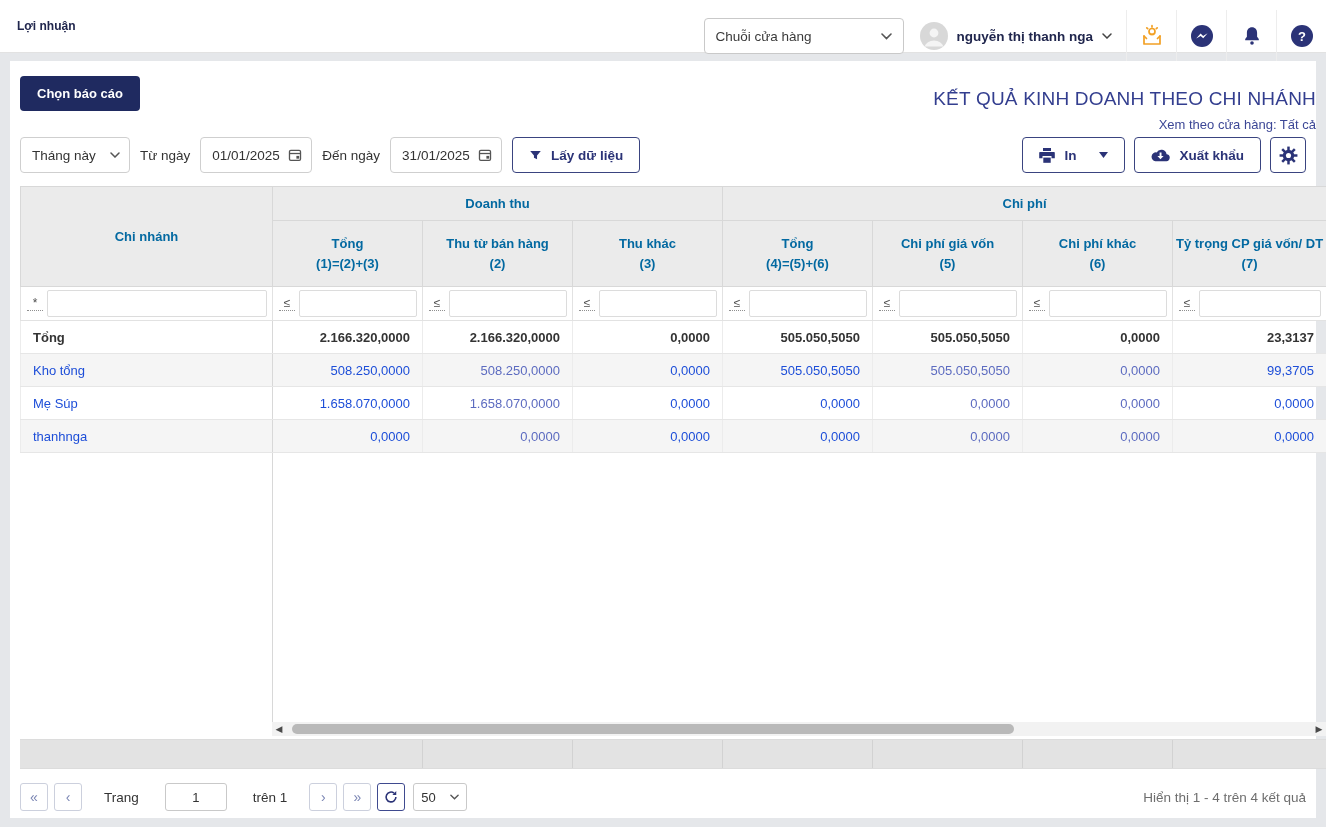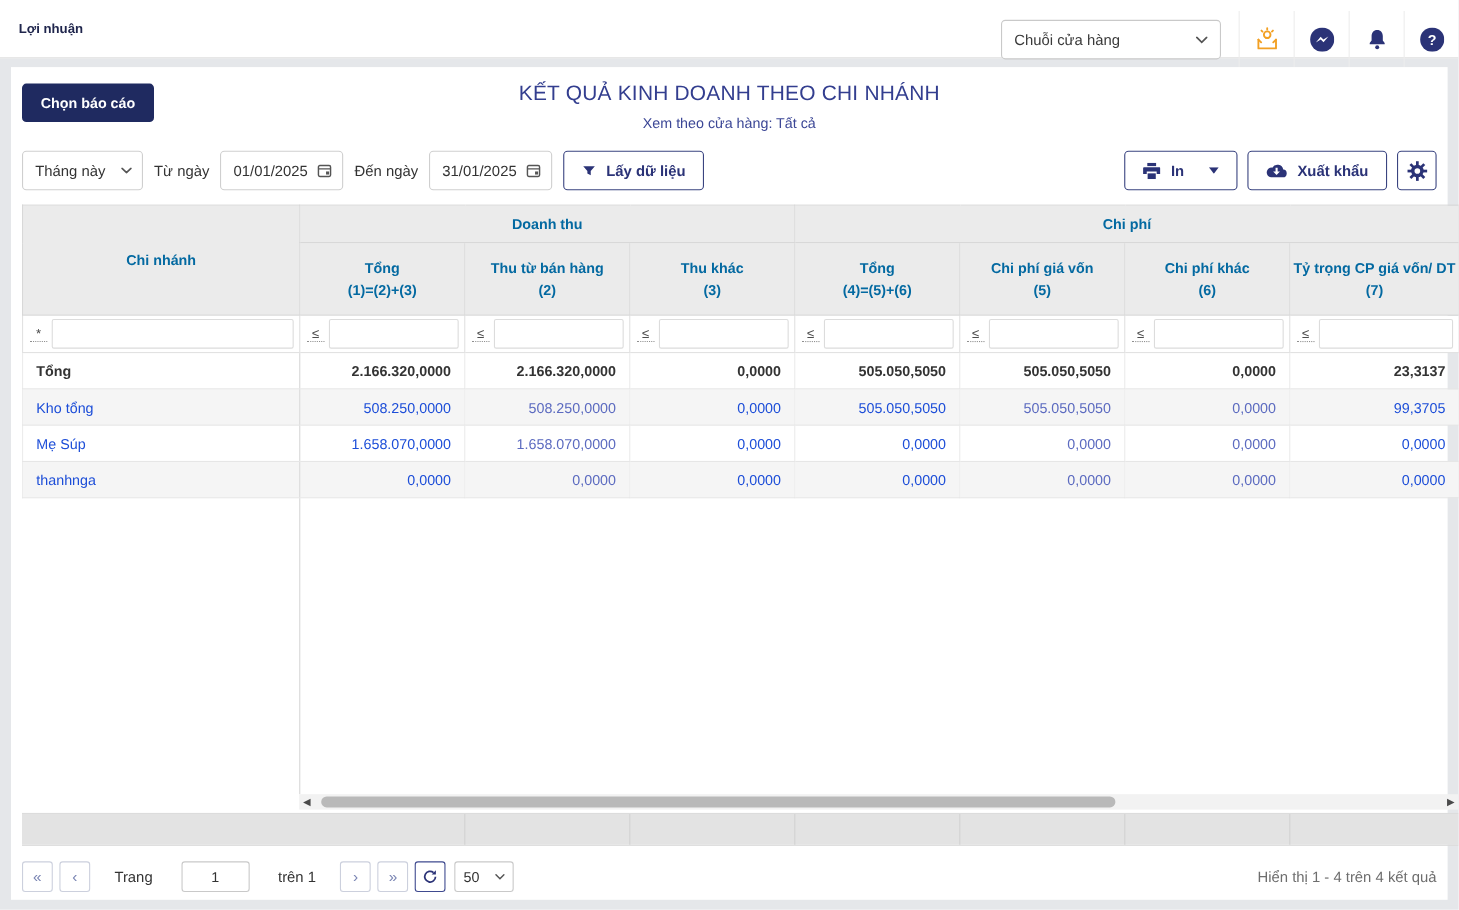--- a/index.html
+++ b/index.html
@@ -23,21 +23,21 @@
   .user-name { font-weight:700; color:#20264d; font-size:13.5px; }
   .top-icons { display:flex; height:100%; }
   .top-icon { width:50px; height:100%; display:flex; align-items:center; justify-content:center;
     border-left:1px solid #ededed; cursor:pointer; }
   
   .content { margin:8px 10px 0; background:#fff; height:757px; position:relative; }
   .report-head { position:relative; padding-top:14px; height:62px; }
   .choose-report { position:absolute; left:10px; top:15px; background:#1f2a60; color:#fff;
     font-weight:700; font-size:13px; border:none; border-radius:4px; padding:10px 17px;
     cursor:pointer; font-family:inherit; }
-  .head-titles { text-align:center; }
+  .head-titles { text-align:right;margin-top:13px; }
   .big-title { font-size:19px; color:#333e8f; letter-spacing:.2px; }
   .sub-title { font-size:13px; color:#3c4796; margin-top:7px; }
   
   .toolbar { display:flex; align-items:center; margin:14px 10px 0; }
   .select-box, .date-box { height:36px; border:1px solid #cfcfcf; border-radius:4px; background:#fff;
     display:flex; align-items:center; justify-content:space-between; padding:0 9px 0 11px;
     font-size:13.5px; color:#333; cursor:pointer; }
   .period-select { width:110px; margin-right:10px; }
   .lbl { margin:0 10px 0 0; color:#333; font-size:13.5px; }
   .date-box { width:112px; margin-right:10px; }
@@ -104,20 +104,35 @@
   <div class="topbar-title">Lợi nhuận</div>
   <div class="topbar-right">
     <div class="store-select">
       <span>Chuỗi cửa hàng</span>
       <span>
         <svg width="11" height="7" viewBox="0 0 11 7">
             <path d="M1 1l4.5 4.5L10 1" stroke="#555" stroke-width="1.6" fill="none" stroke-linecap="round"></path>
           </svg>
       </span>
     </div>
+    <div class="user">
+      <span>
+        <svg width="28" height="28" viewBox="0 0 28 28">
+          <circle cx="14" cy="14" r="14" fill="#d8d8d8"></circle>
+          <circle cx="14" cy="11" r="4.4" fill="#f4f4f4"></circle>
+          <path d="M4.6 24.5a9.6 7.6 0 0 1 18.8 0z" fill="#f4f4f4"></path>
+        </svg>
+      </span>
+      <span class="user-name">nguyễn thị thanh nga</span>
+      <span>
+        <svg width="10" height="6" viewBox="0 0 10 6">
+            <path d="M1 1l4 4 4-4" stroke="#444" stroke-width="1.5" fill="none" stroke-linecap="round"></path>
+          </svg>
+      </span>
+    </div>
     <div class="top-icons">
       <div class="top-icon">
         <span>
           <svg width="24" height="24" viewBox="0 0 24 24" fill="none" stroke="#f2a024" stroke-width="1.7" stroke-linecap="round" stroke-linejoin="round">
             <path d="M4 12v8h16v-8"></path>
             <path d="M4 12l2.5 2.5M20 12l-2.5 2.5"></path>
             <circle cx="12" cy="7.5" r="3"></circle>
             <path d="M10.8 10.4h2.4M12 1.7v1.2M6.8 3.8l.9.9M17.2 3.8l-.9.9"></path>
           </svg>
         </span>

